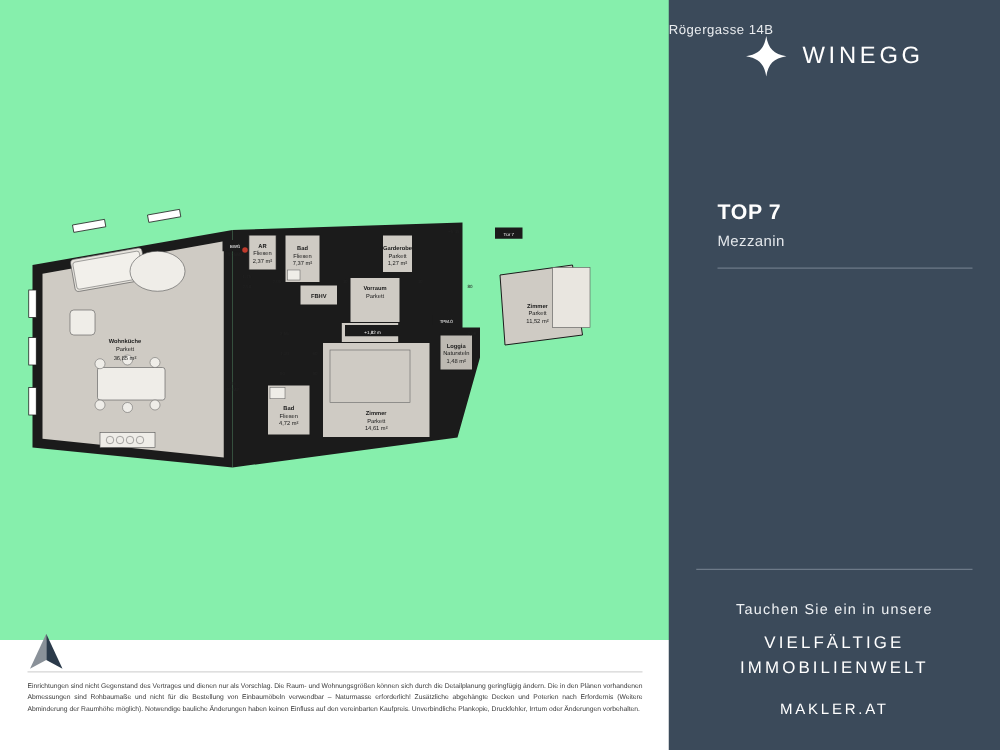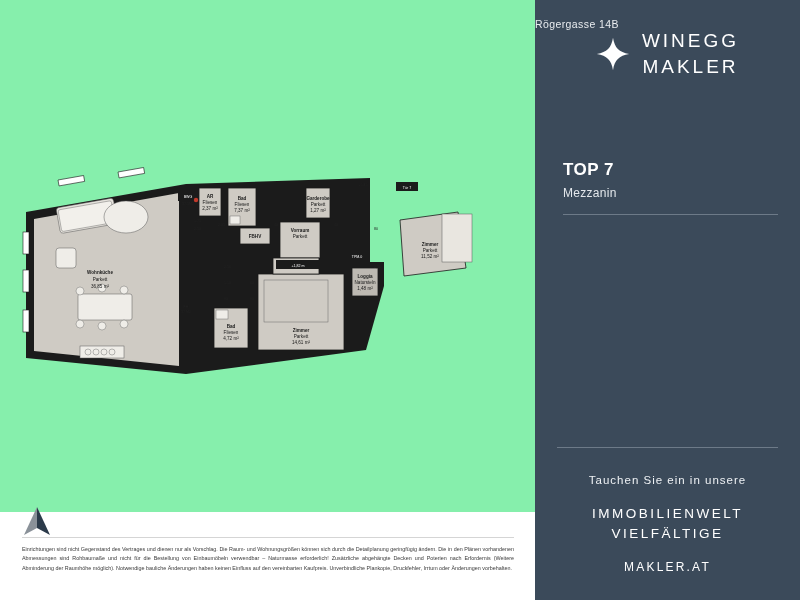--- a/index.html
+++ b/index.html
@@ -18,34 +18,34 @@
     position:absolute; right:0; top:0; width:265px; height:600px;
     background:#3b4a5a; color:#ffffff;
   }
   .brand-block { position:absolute; top:28px; left:0; width:265px; text-align:center; }
   .brand-row { display:flex; align-items:center; justify-content:center; gap:12px; }
   .star-icon { width:34px; height:34px; display:block; }
   .brand-name { font-size:19px; letter-spacing:3px; line-height:1.35; font-weight:400; }
 
   .addr { margin-top:16px; text-align:left; font-size:10.5px; line-height:1.7; letter-spacing:.4px; color:#e9ecef; }
 
-  .top-block { position:absolute; top:160px; left:28px; right:22px; }
+  .top-block { position:absolute; top:160px; left:39px; right:22px; }
   .top-title { font-size:17px; font-weight:700; letter-spacing:.5px; margin:0 0 6px 0; }
   .top-sub { font-size:12px; color:#e3e7eb; letter-spacing:.3px; margin-bottom:14px; }
 
   .facts { margin-top:2px; }
   .fact-row { display:flex; justify-content:space-between; align-items:baseline;
               font-size:11.5px; padding:7px 0 7px 0; letter-spacing:.3px; }
   .fact-row .lbl { font-weight:700; }
   .fact-row .val { font-weight:700; }
   .fact-sep { height:1px; background:#6d7a88; }
 
   .footer-block { position:absolute; bottom:26px; left:0; width:265px; text-align:center; }
   .footer-sep { height:1px; background:#6d7a88; margin:0 22px 26px 22px; }
-  .f-line1 { font-size:11.5px; letter-spacing:1px; margin-bottom:18px; color:#eef1f4; }
+  .f-line1 { font-size:11.5px; letter-spacing:1px; margin-bottom:10px; color:#eef1f4; }
   .f-line2 { font-size:13.5px; letter-spacing:2.5px; line-height:1.5; color:#ffffff; }
   .f-line4 { font-size:12px; letter-spacing:2.2px; margin-top:16px; color:#ffffff; }
 
   
   .plan-area { position:absolute; left:0; top:0; width:535px; height:600px; }
 
   .disclaimer {
     position:absolute; left:22px; top:545px; width:492px;
     font-size:5.4px; line-height:1.75; color:#3a3a3a; text-align:justify;
   }
@@ -238,37 +238,36 @@
 
   <div class="side-panel">
 
     <div class="brand-block">
       <div class="brand-row">
         <svg class="star-icon" viewBox="0 0 40 40">
           <path d="M20 1 C22 13 27 18 39 20 C27 22 22 27 20 39 C18 27 13 22 1 20 C13 18 18 13 20 1 Z" fill="#ffffff"></path>
         </svg>
         <div>
           <div class="brand-name">WINEGG</div>
-          <div class="brand-name l2">MAKLER</div>
         </div>
       </div>
     </div>
 
     <div class="addr">
       <div>Rögergasse 14B</div>
     </div>
 
     <div class="top-block">
       <div class="top-title">TOP 7</div>
       <div class="top-sub">Mezzanin</div>
       <div class="fact-sep"></div>
     </div>
 
     <div class="footer-block">
       <div class="footer-sep"></div>
       <div class="f-line1">Tauchen Sie ein in unsere</div>
+      <div class="f-line2">VIELFÄLTIGE</div>
       <div class="f-line2">IMMOBILIENWELT</div>
-      <div class="f-line2">VIELFÄLTIGE</div>
       <div class="f-line4">MAKLER.AT</div>
     </div>
 
   </div>
 </div>
 
 </body></html>

